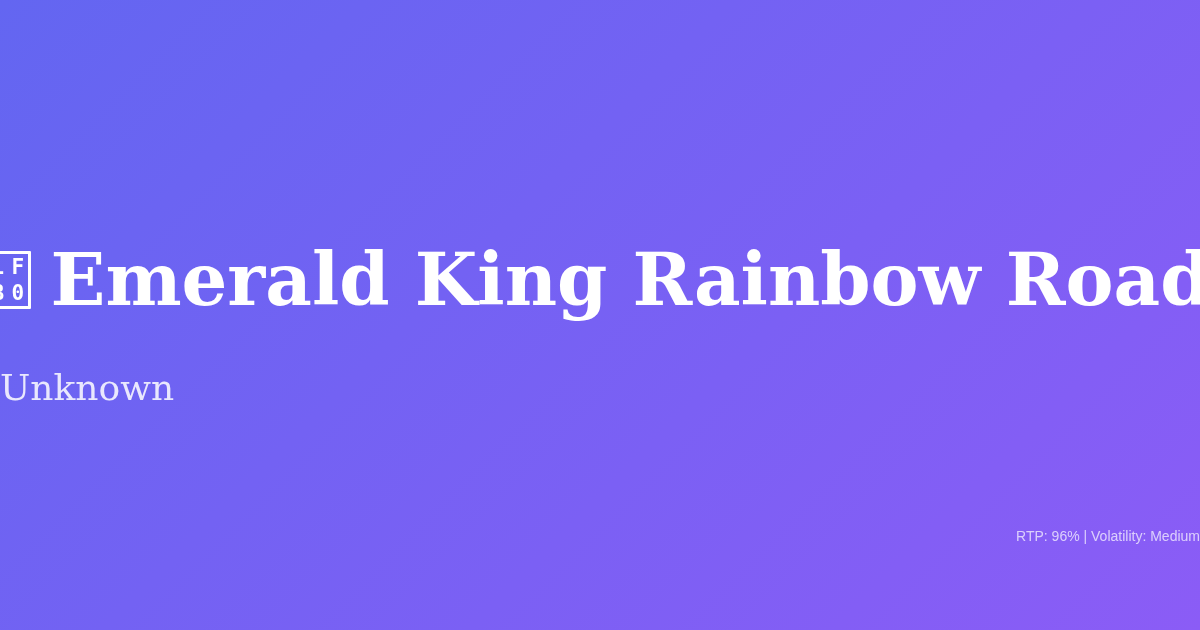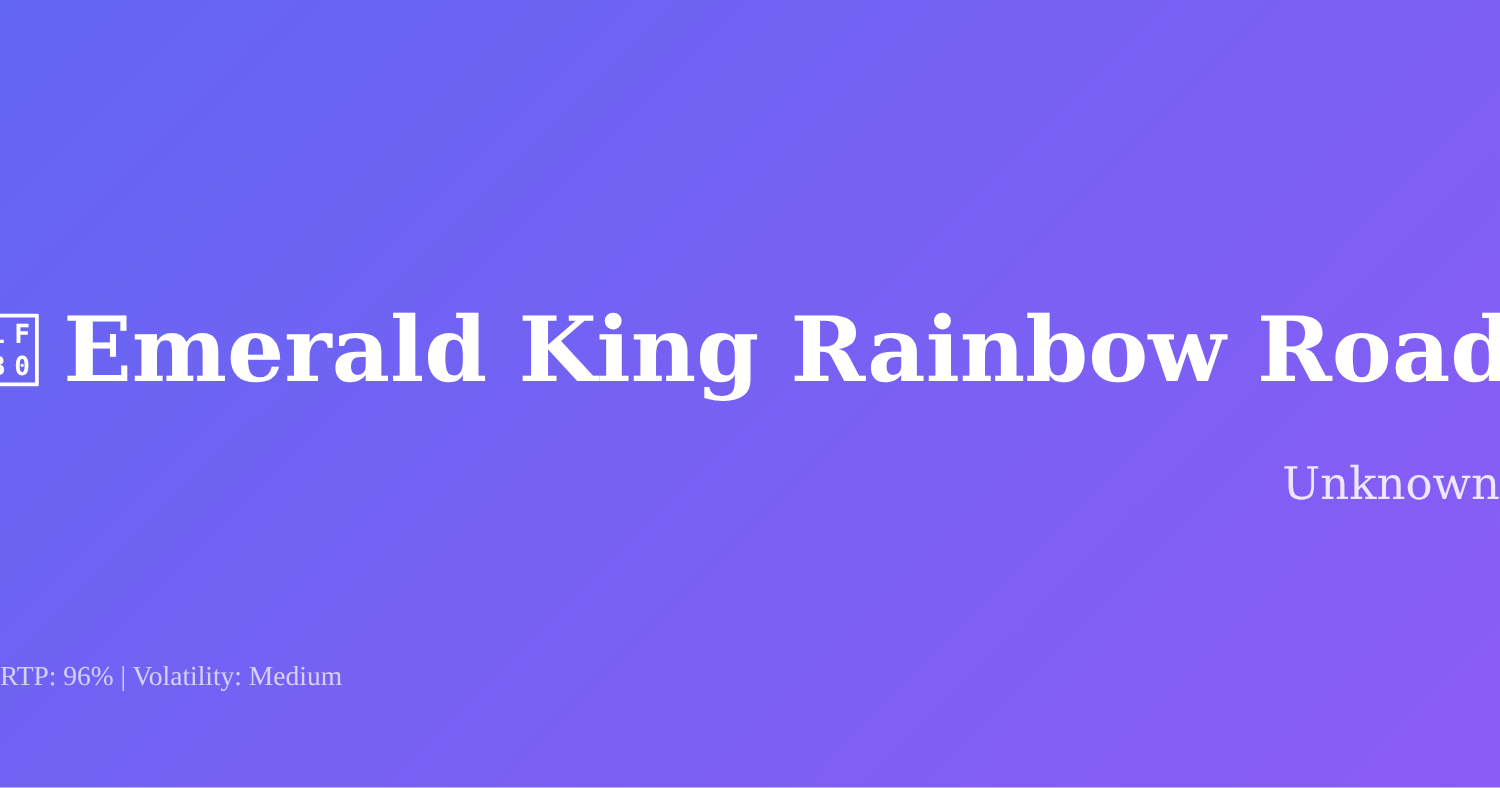--- a/index.html
+++ b/index.html
@@ -76,37 +76,37 @@
     color: #ffffff;
     white-space: nowrap;
     letter-spacing: 0px;
   }
 
   .og-subtitle {
     position: absolute;
     top: 366px;
     left: 0;
     width: 1200px;
-    text-align: right;
+    text-align: left;
     font-family: "DejaVu Serif", "Liberation Serif", serif;
     font-weight: 400;
     font-size: 36px;
     line-height: 1.2;
     color: rgba(255, 255, 255, 0.85);
   }
 
   .og-footer {
     position: absolute;
     top: 528px;
     left: 0;
     width: 1200px;
-    text-align: left;
-    font-family: Liberation Serif, serif;
+    text-align: right;
+    font-family: Liberation Sans, sans-serif;
     font-weight: 400;
-    font-size: 22px;
+    font-size: 14px;
     line-height: 1.2;
     color: rgba(255, 255, 255, 0.70);
   }
 </style>
 </head>
 <body>
 
 <div class="og-card">
 
   <div class="title-row">

